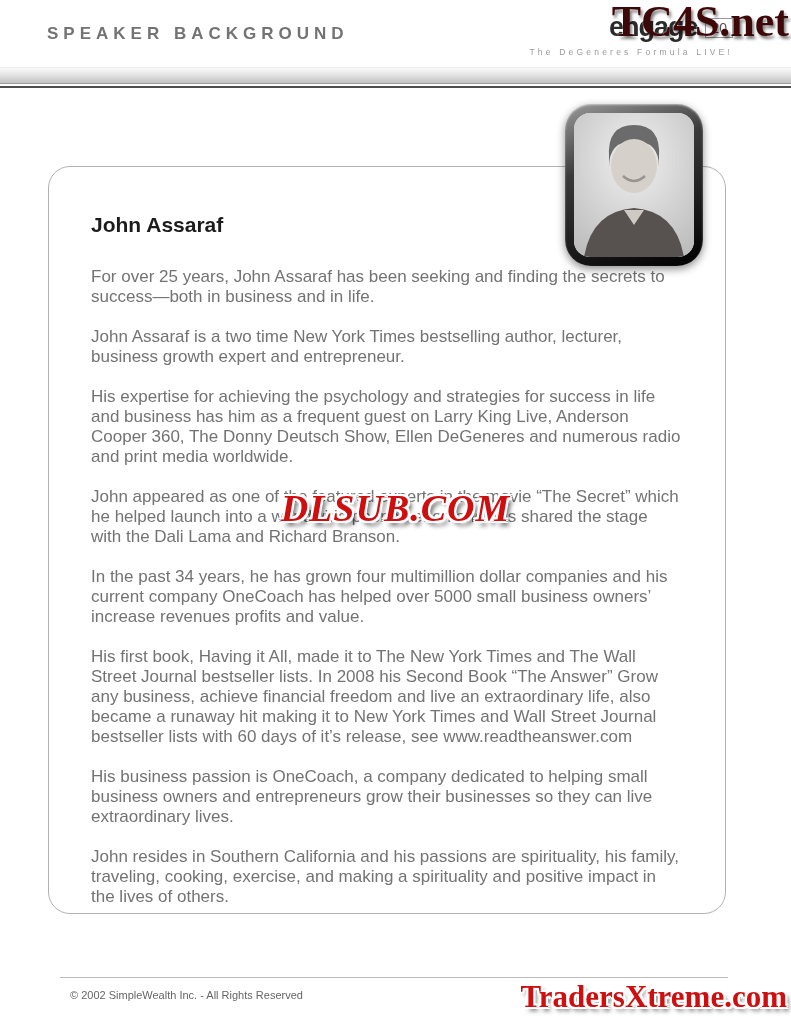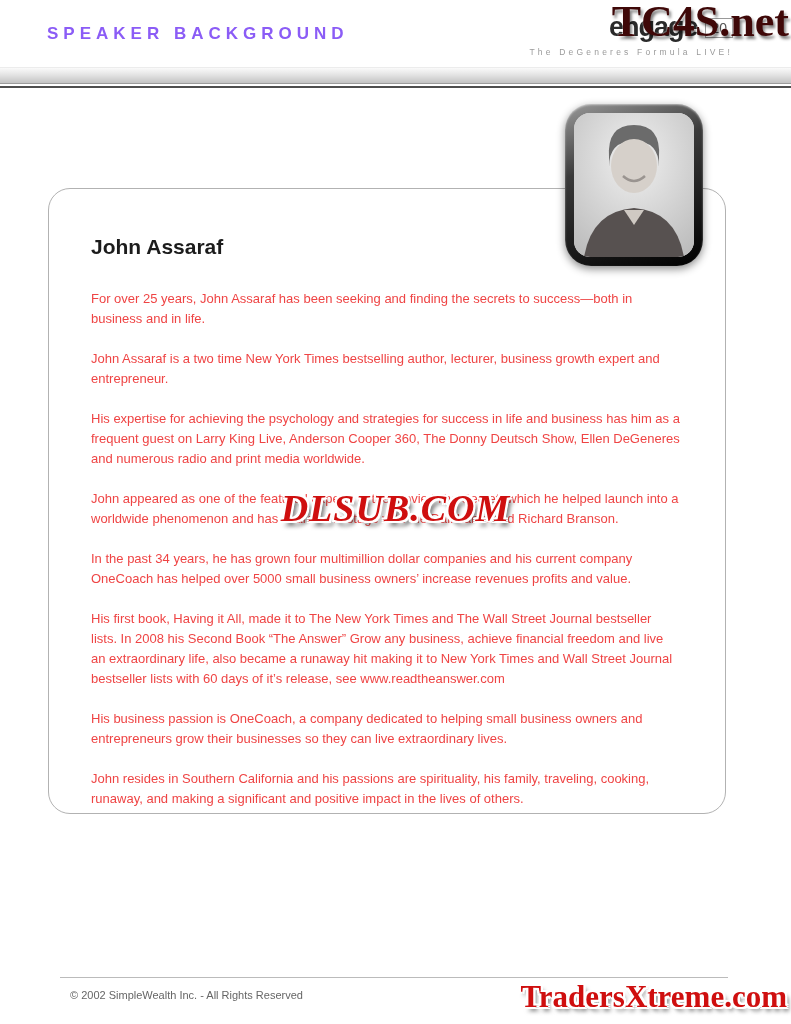--- a/index.html
+++ b/index.html
@@ -14,21 +14,21 @@
 
   
   .page-title {
     position: absolute;
     left: 47px;
     top: 24px;
     margin: 0;
     font-size: 17px;
     font-weight: 700;
     letter-spacing: 5px;
-    color: #8b5cf6;
+    color: #737373;
   }
   .logo-block {
     position: absolute;
     right: 58px;
     top: 12px;
     text-align: right;
     white-space: nowrap;
   }
   .logo-row { display: flex; align-items: center; justify-content: flex-end; }
   .logo-text {
@@ -84,40 +84,40 @@
     width: 100%; height: 100%;
     border-radius: 16px;
     overflow: hidden;
     background: #d9d9d9;
   }
   .photo svg { display: block; width: 100%; height: 100%; }
 
   
   .bio-card {
     position: absolute;
-    left: 48px; top: 188px;
-    width: 678px; height: 626px;
+    left: 48px; top: 166px;
+    width: 678px; height: 748px;
     box-sizing: border-box;
     border: 1px solid #b2b2b2;
     border-radius: 22px;
     background: #ffffff;
     padding: 46px 44px 0 42px;
     z-index: 1;
   }
   .speaker-name {
     margin: 0 0 30px 0;
     font-size: 21px;
     font-weight: 700;
     color: #1c1c1c;
   }
   .paragraphs p {
     margin: 12px 0 20px 0;
-    font-size: 13px;
+    font-size: 17px;
     line-height: 20px;
-    color: #ef4444;
+    color: #737373;
     max-width: 622px;
   }
 
   
   .watermark {
     position: absolute;
     font-family: "Liberation Serif", serif;
     font-weight: 700;
     white-space: nowrap;
     pointer-events: none;
@@ -214,21 +214,21 @@
   <section class="bio-card">
     <h2 class="speaker-name">John Assaraf</h2>
     <div class="paragraphs">
         <p>For over 25 years, John Assaraf has been seeking and finding the secrets to success—both in business and in life.</p>
         <p>John Assaraf is a two time New York Times bestselling author, lecturer, business growth expert and entrepreneur.</p>
         <p>His expertise for achieving the psychology and strategies for success in life and business has him as a frequent guest on Larry King Live, Anderson Cooper 360, The Donny Deutsch Show, Ellen DeGeneres and numerous radio and print media worldwide.</p>
         <p>John appeared as one of the featured experts in the movie “The Secret” which he helped launch into a worldwide phenomenon and has shared the stage with the Dali Lama and Richard Branson.</p>
         <p>In the past 34 years, he has grown four multimillion dollar companies and his current company OneCoach has helped over 5000 small business owners’ increase revenues profits and value.</p>
         <p>His first book, Having it All, made it to The New York Times and The Wall Street Journal bestseller lists. In 2008 his Second Book “The Answer” Grow any business, achieve financial freedom and live an extraordinary life, also became a runaway hit making it to New York Times and Wall Street Journal bestseller lists with 60 days of it’s release, see www.readtheanswer.com</p>
         <p>His business passion is OneCoach, a company dedicated to helping small business owners and entrepreneurs grow their businesses so they can live extraordinary lives.</p>
-        <p>John resides in Southern California and his passions are spirituality, his family, traveling, cooking, runaway, and making a significant and positive impact in the lives of others.</p>
+        <p>John resides in Southern California and his passions are spirituality, his family, traveling, cooking, exercise, and making a spirituality and positive impact in the lives of others.</p>
       </div>
   </section>
 
   <div class="watermark wm-top">TC4S.net</div>
   <div class="watermark wm-center">DLSUB.COM</div>
   <div class="watermark wm-bottom">TradersXtreme.com</div>
 
   <div class="footer-line"></div>
   <div class="copyright">© 2002 SimpleWealth Inc. - All Rights Reserved</div>
 

